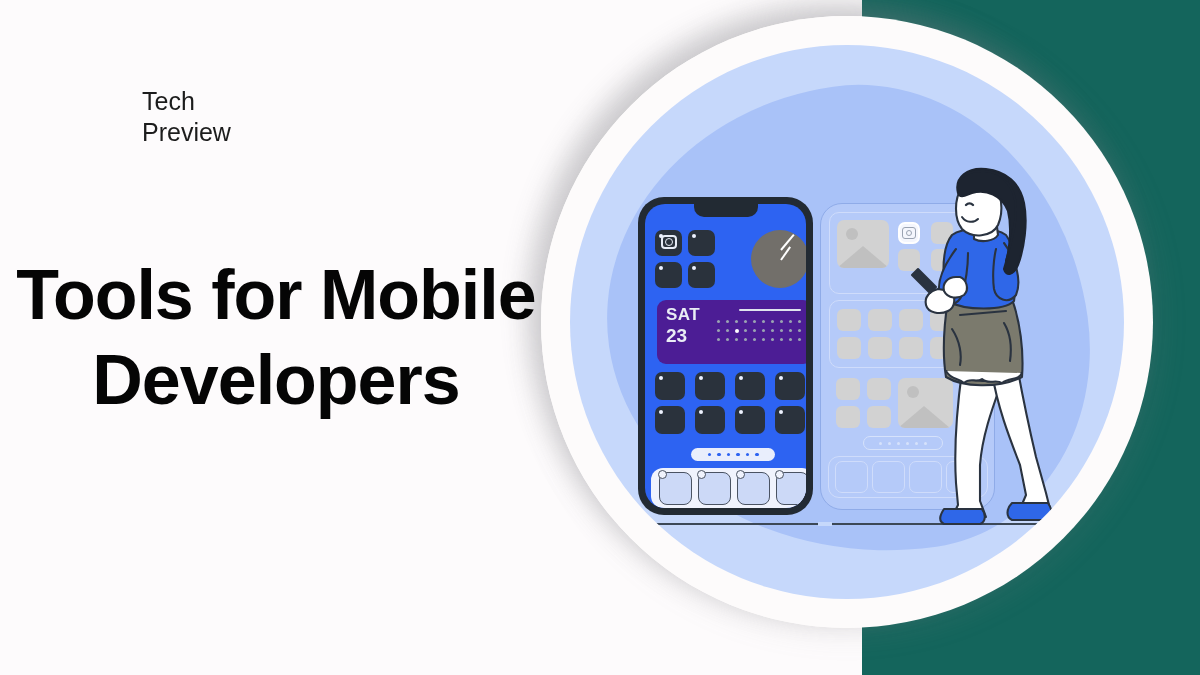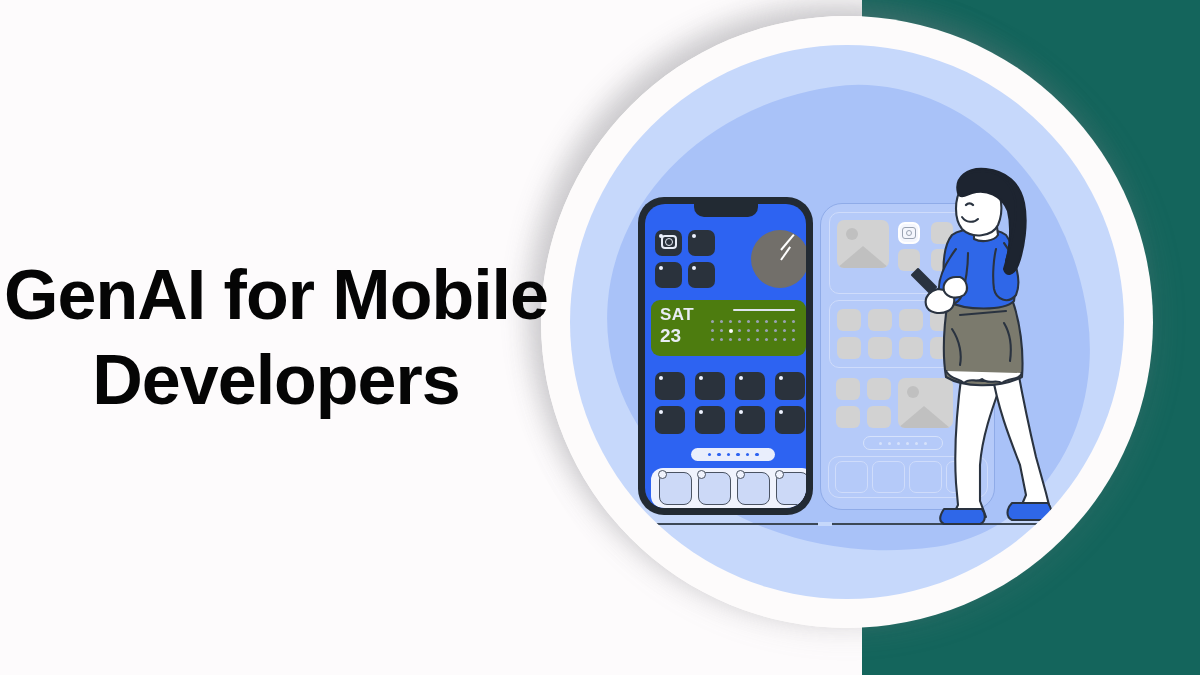--- a/index.html
+++ b/index.html
@@ -84,21 +84,21 @@
   .cam-icon{position:absolute;left:6px;top:5px;width:16px;height:14px;border:2px solid #e8edf7;
     border-radius:4px;box-sizing:border-box;display:flex;align-items:center;justify-content:center;}
   .cam-icon i{display:block;width:6px;height:6px;border:1.6px solid #e8edf7;border-radius:50%;}
   .clock{position:absolute;left:96px;top:0;width:58px;height:58px;border-radius:50%;
     background:#726f6a;}
   .clock .hand-a{position:absolute;left:50%;top:14px;width:2px;height:16px;background:#fff;
     transform-origin:bottom center;transform:rotate(35deg);}
   .clock .hand-b{position:absolute;left:50%;top:20px;width:2px;height:20px;background:#fff;
     transform-origin:top center;transform:rotate(-140deg);}
 
-  .cal-widget{position:absolute;left:6px;top:96px;width:155px;height:56px;background:#4d7c0f;
+  .cal-widget{position:absolute;left:12px;top:96px;width:155px;height:64px;background:#4c1d95;
     border-radius:9px;color:#e9edf5;}
   .cal-day{position:absolute;left:9px;top:6px;font-size:17px;font-weight:700;line-height:1.05;
     font-family:"Liberation Sans", sans-serif;letter-spacing:.5px;}
   .cal-date{position:absolute;left:9px;top:26px;font-size:19px;font-weight:700;line-height:1.05;
     font-family:"Liberation Sans", sans-serif;}
   .cal-bar{position:absolute;left:82px;top:9px;width:62px;height:2px;background:#dfe4ee;
     border-radius:2px;}
   .cal-dots{position:absolute;left:60px;top:20px;width:92px;}
   .cd{position:absolute;width:3px;height:3px;border-radius:50%;background:#9aa3b2;}
   .cd.hot{background:#ffffff;width:4px;height:4px;}
@@ -363,16 +363,18 @@
 
           <path d="M58 28 C54 12 68 2 86 4 C106 6 120 18 124 38 C128 58 124 84 118 100 C114 110 106 112 104 104 C110 86 112 62 108 46 C102 30 86 24 72 28 C66 30 60 34 58 28Z" fill="#1d2430" stroke="#1d2430"></path>
           <path d="M86 6 C104 8 116 24 116 44 C116 62 110 82 106 96" stroke="#1d2430"></path>
           <path d="M60 14 C72 2 96 4 108 16" stroke="#1d2430"></path>
         </g>
       </svg>
 
     </div>
   </div>
 
-
-  <h1 class="headline">GenAI for Mobile Developers</h1>
+  <div class="brand-name">Tech
+Preview</div>
+
+  <h1 class="headline">Tools for Mobile Developers</h1>
 
 </div>
 
 </body></html>

